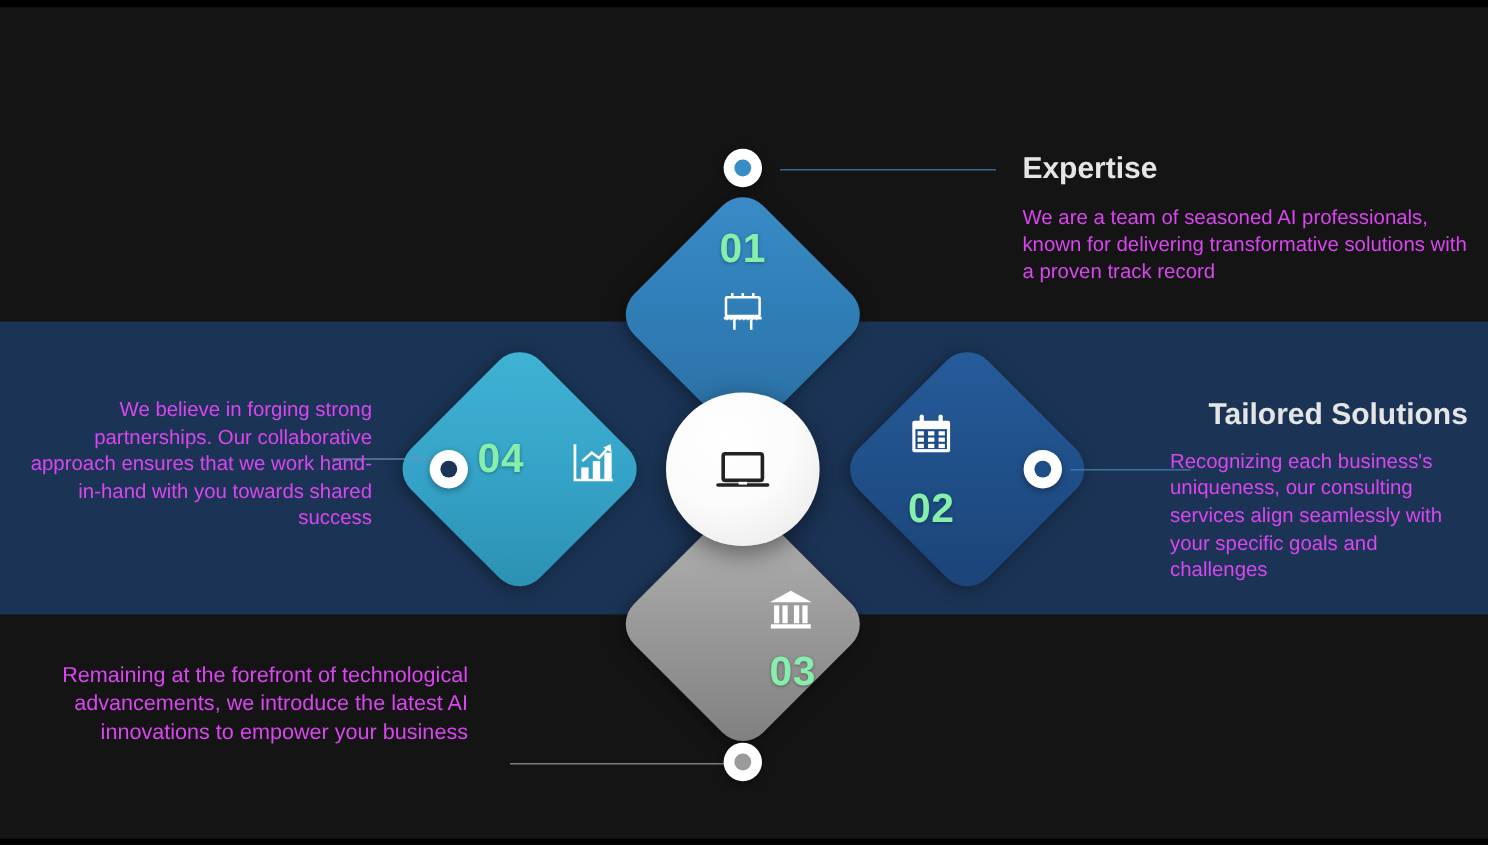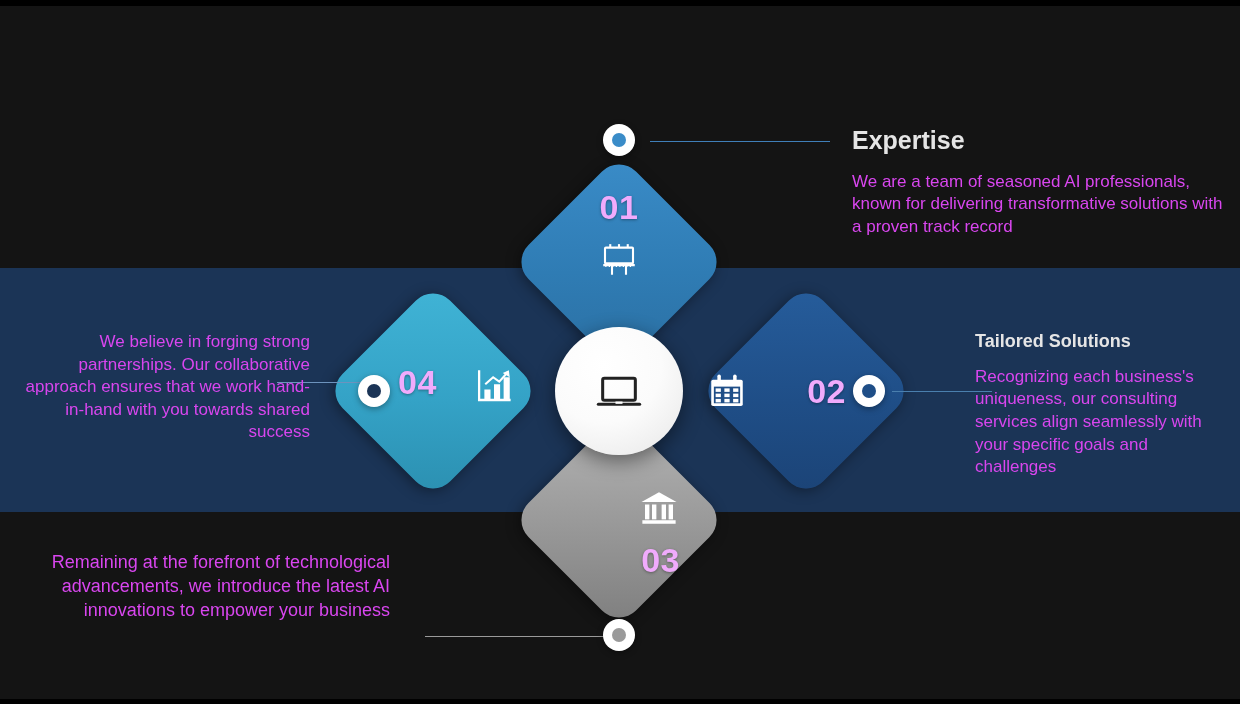--- a/index.html
+++ b/index.html
@@ -48,25 +48,25 @@
     justify-content:flex-start; gap:14px; pointer-events:none;
   }
   
   .row-04 {
     position:absolute; left:398px; top:365px; width:140px; height:52px;
     z-index:20; display:flex; align-items:flex-start; justify-content:flex-start;
     gap:36px; pointer-events:none;
   }
   .row-02 {
     position:absolute; left:706px; top:365px; width:140px; height:52px;
-    z-index:20; display:flex; align-items:center; justify-content:space-between;
-    gap:24px; pointer-events:none;
+    z-index:20; display:flex; align-items:center; justify-content:center;
+    gap:24px; pointer-events:none;flex-direction:column;
   }
   .dnum {
-    color:#f0abfc; font-size:34px; font-weight:bold; letter-spacing:.5px;
+    color:#86efac; font-size:34px; font-weight:bold; letter-spacing:.5px;
     line-height:1; text-shadow:0 1px 3px rgba(0,0,0,.35);
   }
   .dicon { width:42px; height:42px; display:block; }
   .dicon svg { width:100%; height:100%; display:block; }
 
   
   .center-circle {
     position:absolute; left:555px; top:327px; width:128px; height:128px;
     border-radius:50%;
     background:radial-gradient(circle at 38% 30%, #ffffff 0%, #fbfbfb 48%, #e6e6e6 100%);
@@ -106,21 +106,21 @@
   }
   .tblock p {
     color:#d946ef; line-height:1.33; font-weight:400;
   }
 
   .t-expertise { left:852px; top:126px; width:378px; text-align:left; }
   .t-expertise h2 { font-size:25px; margin-bottom:16px; }
   .t-expertise p  { font-size:17px; }
 
   .t-tailored { left:975px; top:331px; width:250px; text-align:left; }
-  .t-tailored h2 { font-size:18px; margin-bottom:14px; }
+  .t-tailored h2 { font-size:25px; margin-bottom:14px;margin-left:32px; }
   .t-tailored p  { font-size:17px; }
 
   .t-collab { left:14px; top:331px; width:296px; text-align:right; }
   .t-collab h2 { font-size:25px; margin-bottom:14px; }
   .t-collab p  { font-size:17px; }
 
   .t-innov { left:24px; top:551px; width:366px; text-align:right; }
   .t-innov h2 { font-size:25px; margin-bottom:16px; }
   .t-innov p  { font-size:18px; }
 </style>

